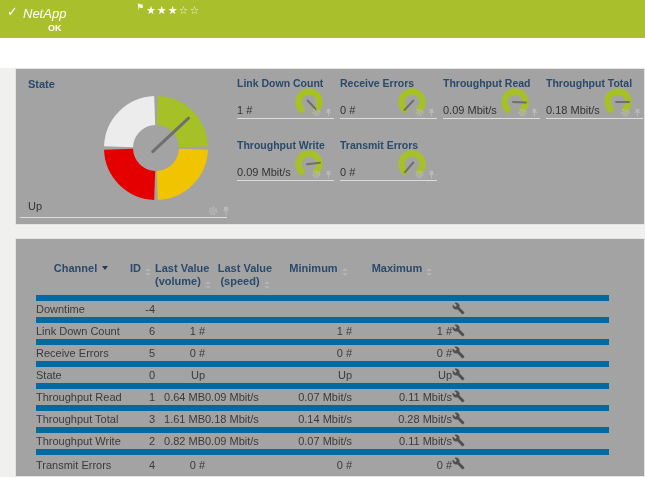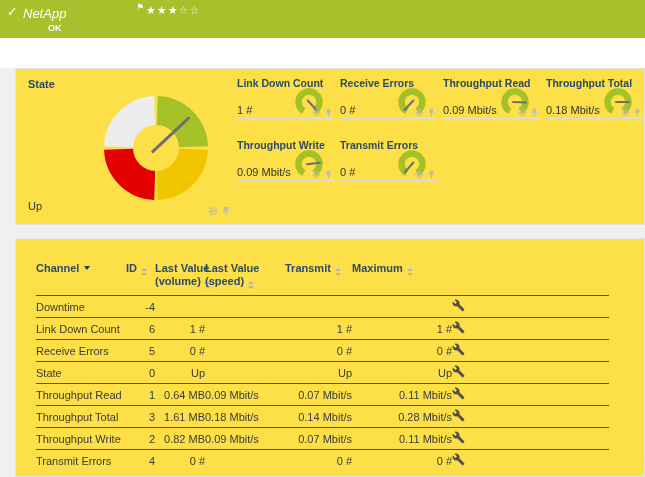--- a/index.html
+++ b/index.html
@@ -26,21 +26,21 @@
   
   .tabbar { position:absolute; left:0; top:38px; width:645px; height:30px; background:#fff; }
   .tab { position:absolute; top:47px; display:flex; align-items:center; gap:5px;
          font-size:11.5px; color:#444; cursor:pointer; white-space:nowrap; }
   .tab .num { font-weight:bold; color:#222; }
   .tab .dim { color:#666; }
   .tab.active { font-weight:bold; color:#333; }
   .tab-underline { position:absolute; left:30px; top:63px; width:76px; height:3px; background:#2e9bd8; }
 
   
-  .panel { position:absolute; background:#fde047; border:1px solid #e4e4e4; }
+  .panel { position:absolute; background:#a3a3a3; border:1px solid #e4e4e4; }
   .panel.overview { left:15px; top:68px; width:630px; height:157px; }
   .panel.channels { left:15px; top:238px; width:630px; height:239px; overflow:hidden; }
 
   
   .state-label { position:absolute; left:12px; top:9px; font-size:11px; font-weight:bold; color:#2a4a6b; }
   .state-gauge { position:absolute; left:88px; top:27px; width:104px; height:104px; }
   .big-needle { position:absolute; left:46px; top:50.5px; width:52px; height:3px;
                 background:#6f6f6f; border-radius:2px; transform-origin:6px 50%; }
   .state-value { position:absolute; left:12px; top:131px; font-size:11px; color:#333; }
   .state-line { position:absolute; left:4px; top:148px; width:207px; height:1px; background:#dcdcdc; }
@@ -56,23 +56,23 @@
   .mini.c5 { left:324px; top:70px; }
   .mini-label { position:absolute; left:0; top:0; font-size:10.5px; font-weight:bold; color:#2a4a6b; white-space:nowrap; }
   .mini-gauge { position:absolute; right:10px; top:10px; width:30px; height:30px; }
   .mini-needle { position:absolute; left:12px; top:14px; width:15px; height:2px;
                  background:#6f6f6f; transform-origin:3px 50%; border-radius:1px; }
   .mini-value { position:absolute; left:0; bottom:2px; font-size:11px; color:#333; white-space:nowrap; }
   .mini-icons { position:absolute; right:2px; bottom:1px; display:flex; gap:4px; align-items:center; cursor:pointer; }
 
   
   table.channels { border-collapse:collapse; margin-left:20px; width:573px; table-layout:fixed; }
-  table.channels th { font-size:11px; font-weight:bold; color:#2a4a6b; text-align:left;
+  table.channels th { font-size:11px; font-weight:bold; color:#2a4a6b; text-align:center;
                       vertical-align:top; padding:23px 0 6px 0; line-height:13px; white-space:nowrap; }
-  table.channels td { height:22px; border-top:1px solid #0369a1; font-size:11px; color:#3a3a3a;
+  table.channels td { height:22px; border-top:6px solid #0369a1; font-size:11px; color:#3a3a3a;
                       padding:0; white-space:nowrap; }
   col.c-ch  { width:90px; }
   col.c-id  { width:29px; }
   col.c-vol { width:50px; }
   col.c-spd { width:80px; }
   col.c-min { width:67px; }
   col.c-max { width:100px; }
   col.c-act { width:157px; }
   .ta-r { text-align:right; }
   td.spd, th.spd { padding-left:18px; text-align:left; }
@@ -337,21 +337,21 @@
                 <b class="d"></b>
               </span></div>
           </th>
         <th class="sortable spd">
             <div><span>Last Value</span></div>
             <div><span>(speed)</span><span class="sort">
                 <b class="u"></b>
                 <b class="d"></b>
               </span></div>
           </th>
-        <th class="sortable ta-r"><span>Transmit</span><span class="sort">
+        <th class="sortable ta-r"><span>Minimum</span><span class="sort">
               <b class="u"></b>
               <b class="d"></b>
             </span></th>
         <th class="sortable ta-r"><span>Maximum</span><span class="sort">
               <b class="u"></b>
               <b class="d"></b>
             </span></th>
         <th></th>
       </tr>
     </thead>

